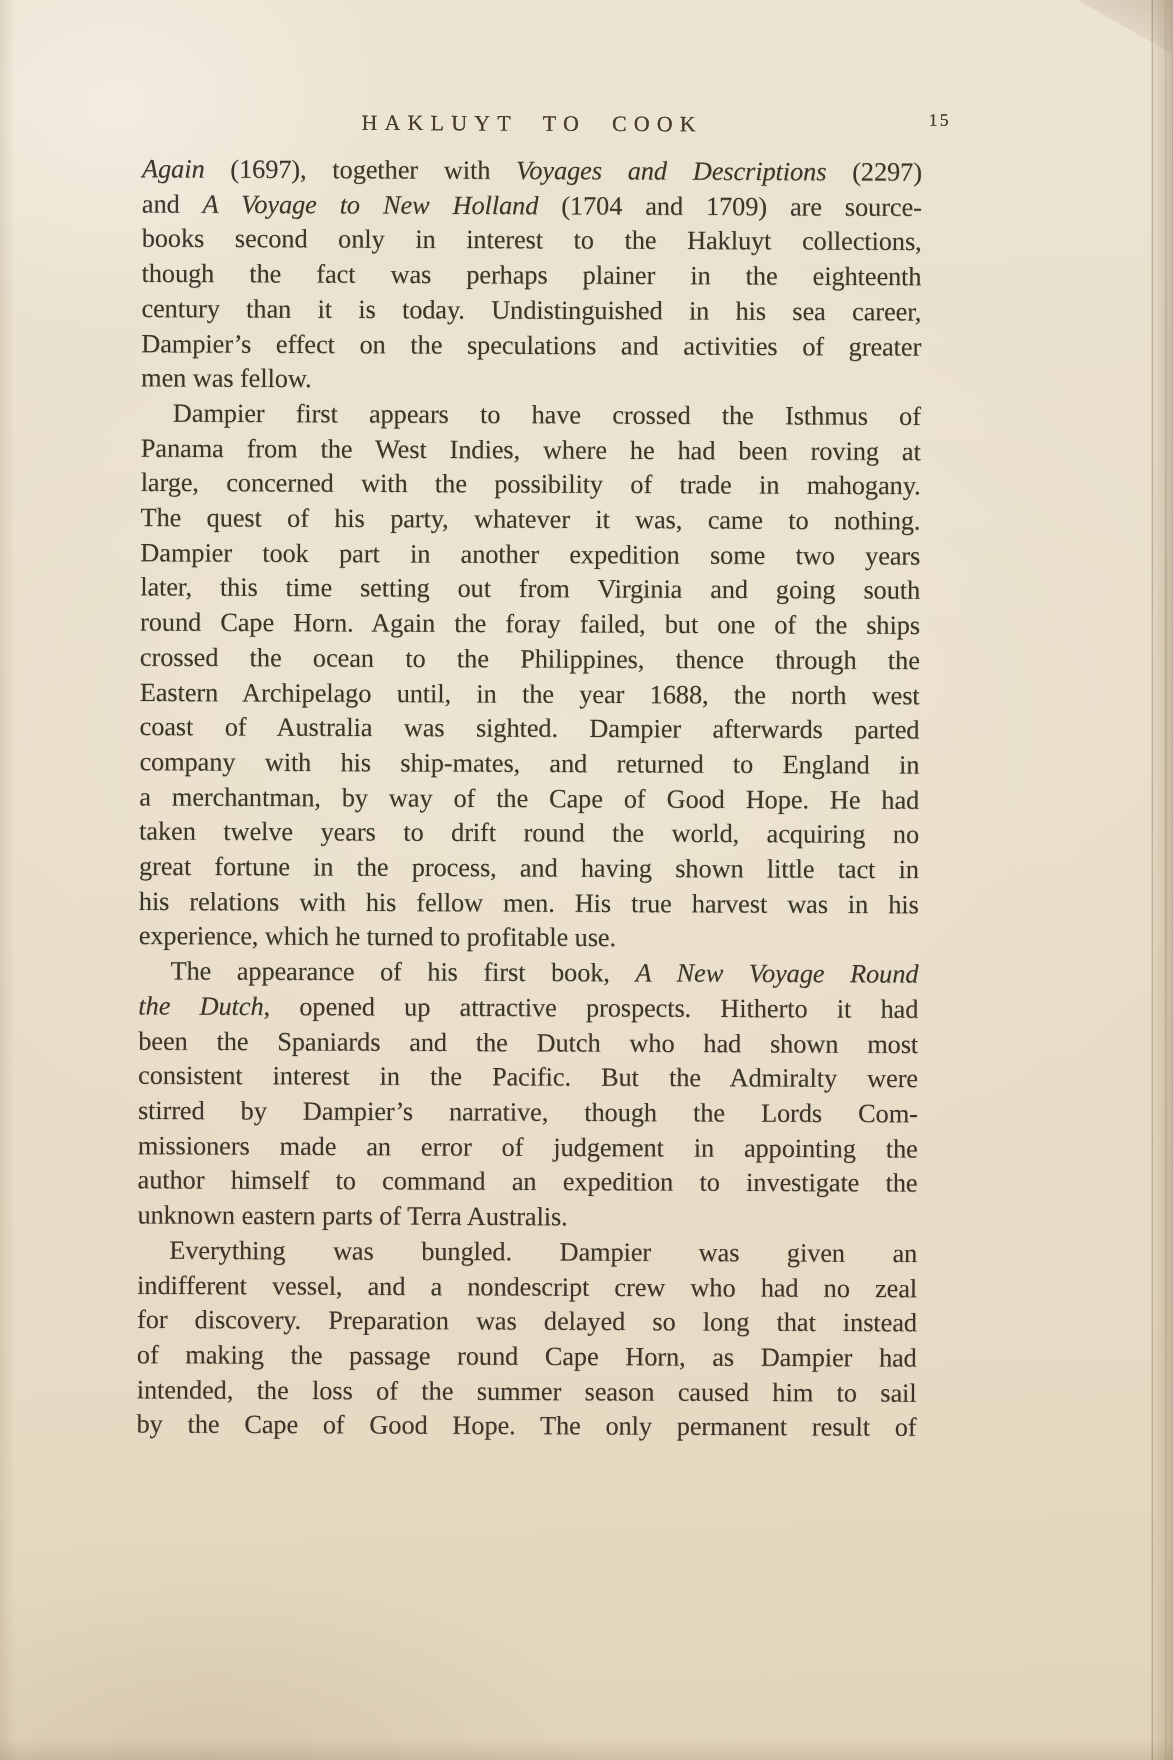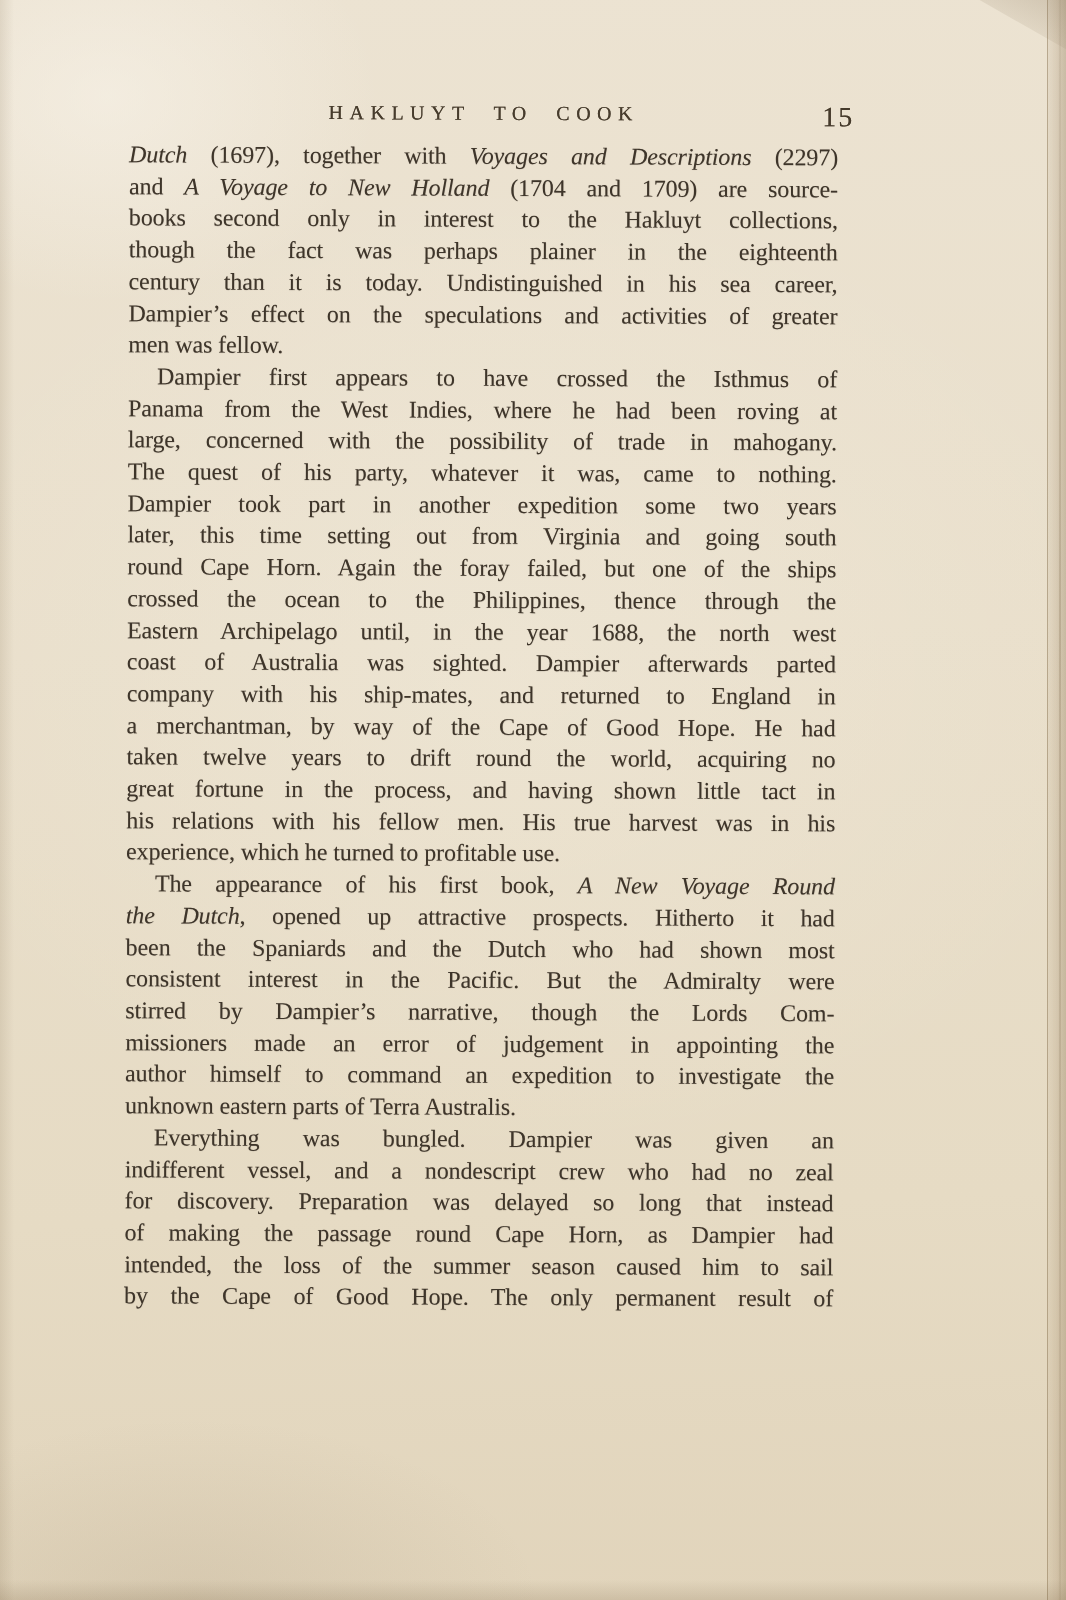--- a/index.html
+++ b/index.html
@@ -50,22 +50,22 @@
     position: absolute; top: 102px; left: 127px; width: 709px;
     text-align: center;
     font-size: 20px;
     letter-spacing: 6.5px;
     word-spacing: 12px;
     color: #473c2d;
     text-shadow: 0 0 0.6px rgba(71,60,45,0.85);
   }
   .page-number {
     position: absolute; top: 100px; left: 810px; width: 52px;
-    text-align: center;
-    font-size: 28px;
+    text-align: right;
+    font-size: 16px;
     letter-spacing: 2px;
     color: #453a2b;
     text-shadow: 0 0 0.6px rgba(69,58,43,0.8);
   }
   .text-block {
     position: absolute; top: 141px; left: 127px; width: 709px;
     font-size: 24px;
     line-height: 31.7px;
     letter-spacing: -0.1px;
     color: #3e352a;
@@ -86,21 +86,21 @@
   <div class="edge-left"></div>
   <div class="edge-right"></div>
   <div class="edge-crease"></div>
   <div class="corner-tr"></div>
   <div class="edge-bottom"></div>
 
   <div class="content">
     <div class="running-head">HAKLUYT TO COOK</div>
     <div class="page-number">15</div>
     <div class="text-block">
-        <div class="line"><em>Dutch</em><span> (1697), together with </span><em>Voyages and Descriptions</em><span> (2297)</span></div>
+        <div class="line"><em>Again</em><span> (1697), together with </span><em>Voyages and Descriptions</em><span> (2297)</span></div>
         <div class="line"><span>and </span><em>A Voyage to New Holland</em><span> (1704 and 1709) are source-</span></div>
         <div class="line"><span>books second only in interest to the Hakluyt collections,</span></div>
         <div class="line"><span>though the fact was perhaps plainer in the eighteenth</span></div>
         <div class="line"><span>century than it is today. Undistinguished in his sea career,</span></div>
         <div class="line"><span>Dampier’s effect on the speculations and activities of greater</span></div>
         <div class="line no-j"><span>men was fellow.</span></div>
         <div class="line indent"><span>Dampier first appears to have crossed the Isthmus of</span></div>
         <div class="line"><span>Panama from the West Indies, where he had been roving at</span></div>
         <div class="line"><span>large, concerned with the possibility of trade in mahogany.</span></div>
         <div class="line"><span>The quest of his party, whatever it was, came to nothing.</span></div>

